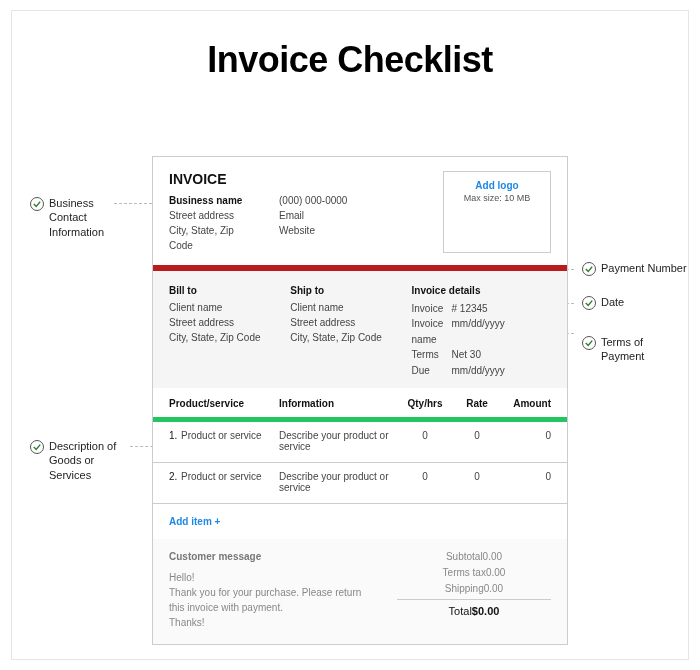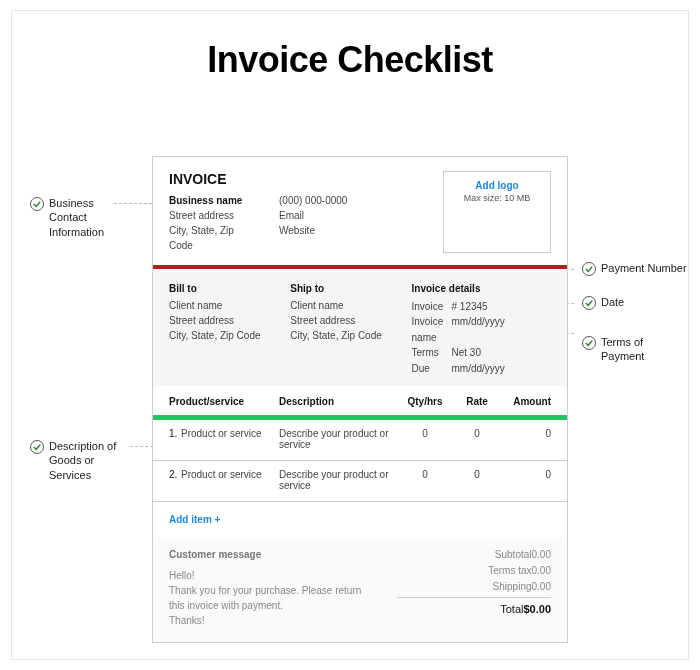--- a/index.html
+++ b/index.html
@@ -9,42 +9,42 @@
   .invoice-box { position: absolute; left: 140px; top: 145px; width: 416px; border: 1px solid #ccc; background: #fff; font-size: 10px; color: #444; }
   .inv-header { display: flex; padding: 14px 16px 12px; }
   .inv-left { flex: 1; }
   .inv-word { font-size: 14px; font-weight: 800; color: #111; margin-bottom: 6px; }
   .inv-left .row { display: flex; gap: 20px; line-height: 1.5; }
   .inv-left .col1 { width: 90px; }
   .inv-left .bname { font-weight: 700; color: #111; }
   .add-logo-box { width: 108px; border: 1px solid #ccc; text-align: center; padding: 8px 0; font-size: 10px; }
   .add-logo-link { color: #1e88e5; font-weight: 600; margin-bottom: 2px; }
   .max { color: #555; font-size: 9px; }
-  .billship { background: #f5f5f5; border-top: 4px solid #b91c1c; display: flex; padding: 12px 16px 10px; gap: 14px; }
+  .billship { background: #f5f5f5; border-top: 6px solid #b91c1c; display: flex; padding: 12px 16px 10px; gap: 14px; }
   .bs-col { flex: 1; line-height: 1.5; }
   .bs-col .hd { font-weight: 700; color: #111; margin-bottom: 2px; }
   .details-col { flex: 1.3; line-height: 1.55; }
   .details-col .hd { font-weight: 700; color: #111; margin-bottom: 2px; }
   .details-col .drow { display: flex; }
   .details-col .dlab { width: 40px; }
   .tbl-head { display: flex; padding: 10px 16px 8px; border-bottom: 5px solid #22c55e; font-weight: 700; color: #111; }
   .c-prod { width: 110px; }
   .c-desc { width: 120px; }
   .c-qty { width: 52px; text-align: center; }
   .c-rate { width: 52px; text-align: center; }
   .c-amt { flex: 1; text-align: right; }
   .tbl-row { display: flex; padding: 8px 16px 10px; border-bottom: 1px solid #ccc; align-items: flex-start; }
   .tbl-row .num { width: 12px; color: #111; }
   .tbl-row .c-prod { width: 98px; }
   .add-item { color: #1e88e5; padding: 12px 16px; font-weight: 600; }
   .footer { display: flex; background: #fafafa; padding: 10px 16px 14px; gap: 14px; }
   .msg { flex: 1; color: #888; line-height: 1.5; }
   .msg .hd { font-weight: 600; color: #777; margin-bottom: 6px; }
   .totals { width: 170px; color: #888; }
-  .trow { display: flex; justify-content: flex-end; line-height: 1.6; margin-left: 16px; }
+  .trow { display: flex; justify-content: center; line-height: 1.6; margin-left: 16px; }
   .trow.total { border-top: 1px solid #ccc; color: #111; margin-top: 2px; padding-top: 3px; font-size: 11px; }
   .trow.total .amt { font-weight: 700; }
 
   .callout { position: absolute; font-size: 11px; line-height: 1.3; color: #222; display: flex; gap: 5px; }
   .callout.left { text-align: left; }
   .check { width: 14px; height: 14px; border: 1.5px solid #555; border-radius: 50%; display: inline-flex; align-items: center; justify-content: center; flex-shrink: 0; margin-top: 1px; }
   .check svg { width: 8px; height: 8px; }
   .callout .txt { max-width: 80px; }
 
   .dash { position: absolute; border-top: 1.5px dashed #bbb; }
@@ -163,21 +163,21 @@
           </div>
         <div class="drow">
             <span class="dlab">Due</span>
             <span>mm/dd/yyyy</span>
           </div>
       </div>
     </div>
 
     <div class="tbl-head">
       <div class="c-prod">Product/service</div>
-      <div class="c-desc">Description</div>
+      <div class="c-desc">Information</div>
       <div class="c-qty">Qty/hrs</div>
       <div class="c-rate">Rate</div>
       <div class="c-amt">Amount</div>
     </div>
 
     <div class="tbl-row">
       <div class="num">1.</div>
       <div class="c-prod">Product or service</div>
       <div class="c-desc">Describe your product or service</div>
       <div class="c-qty">0</div>

